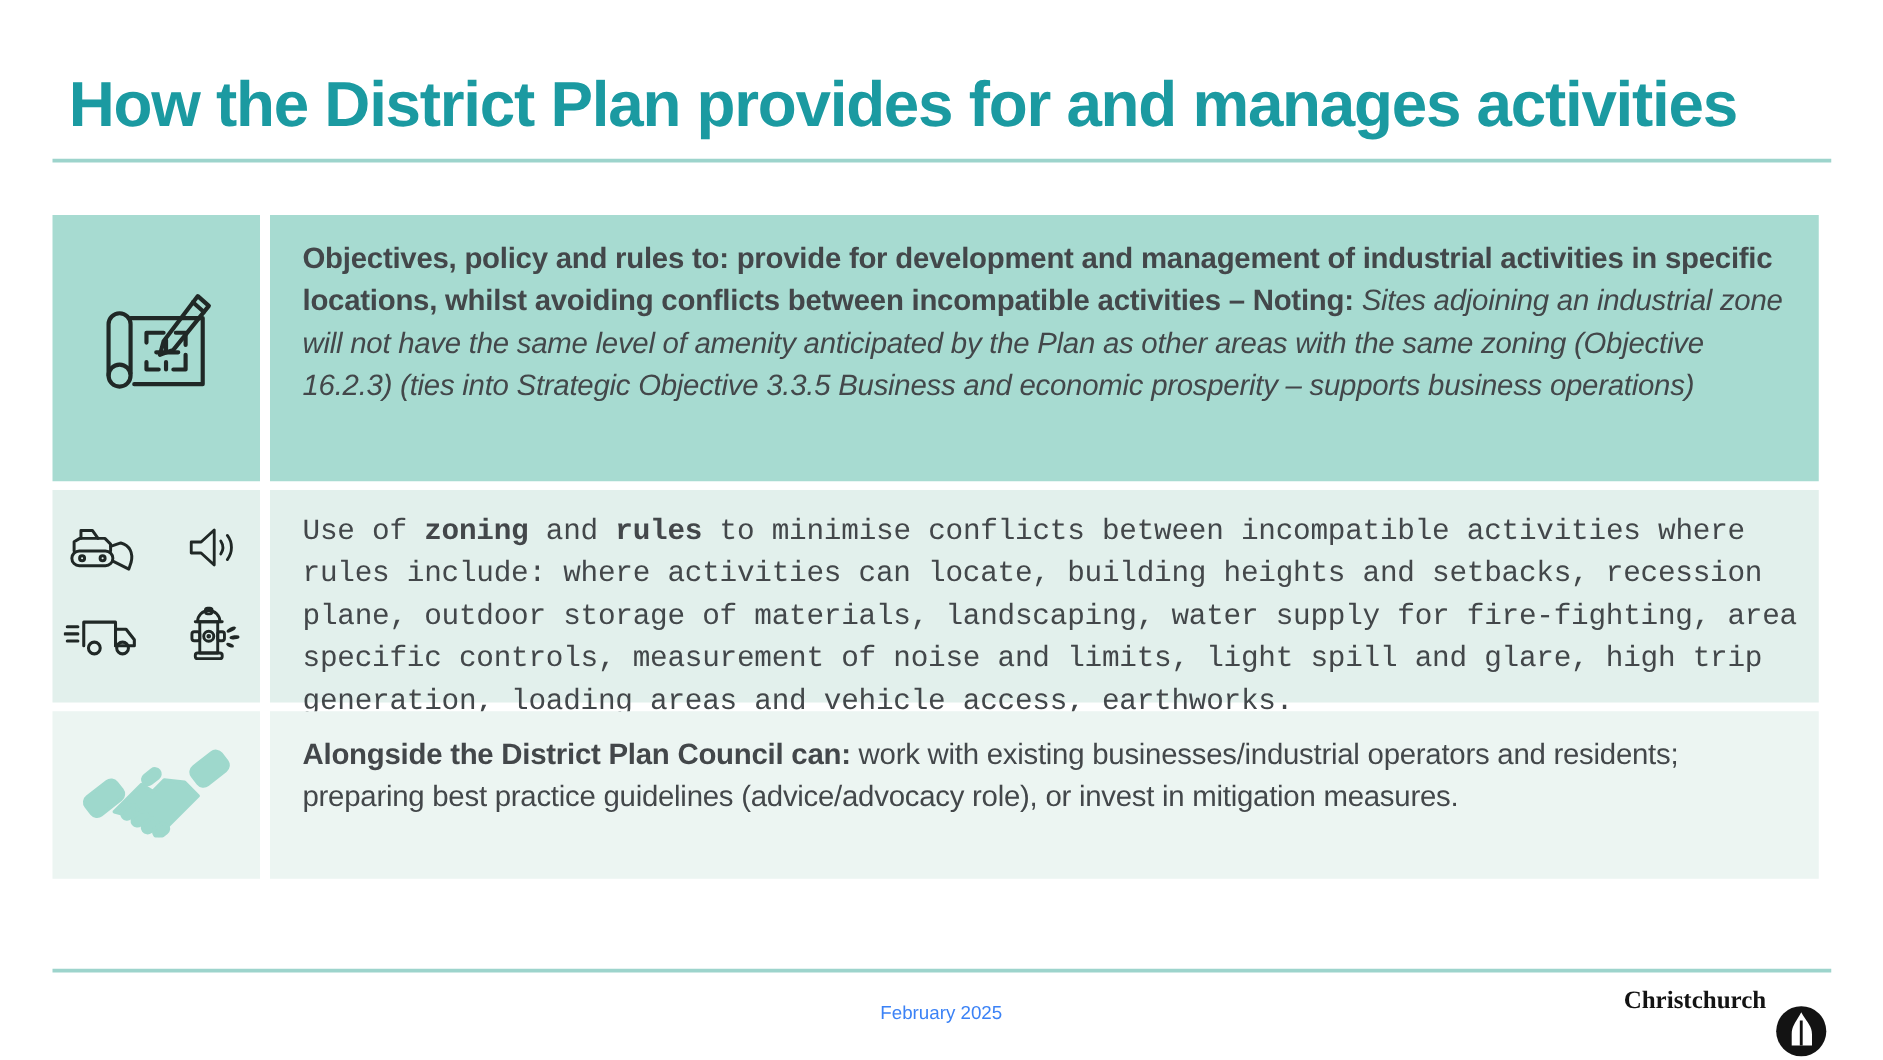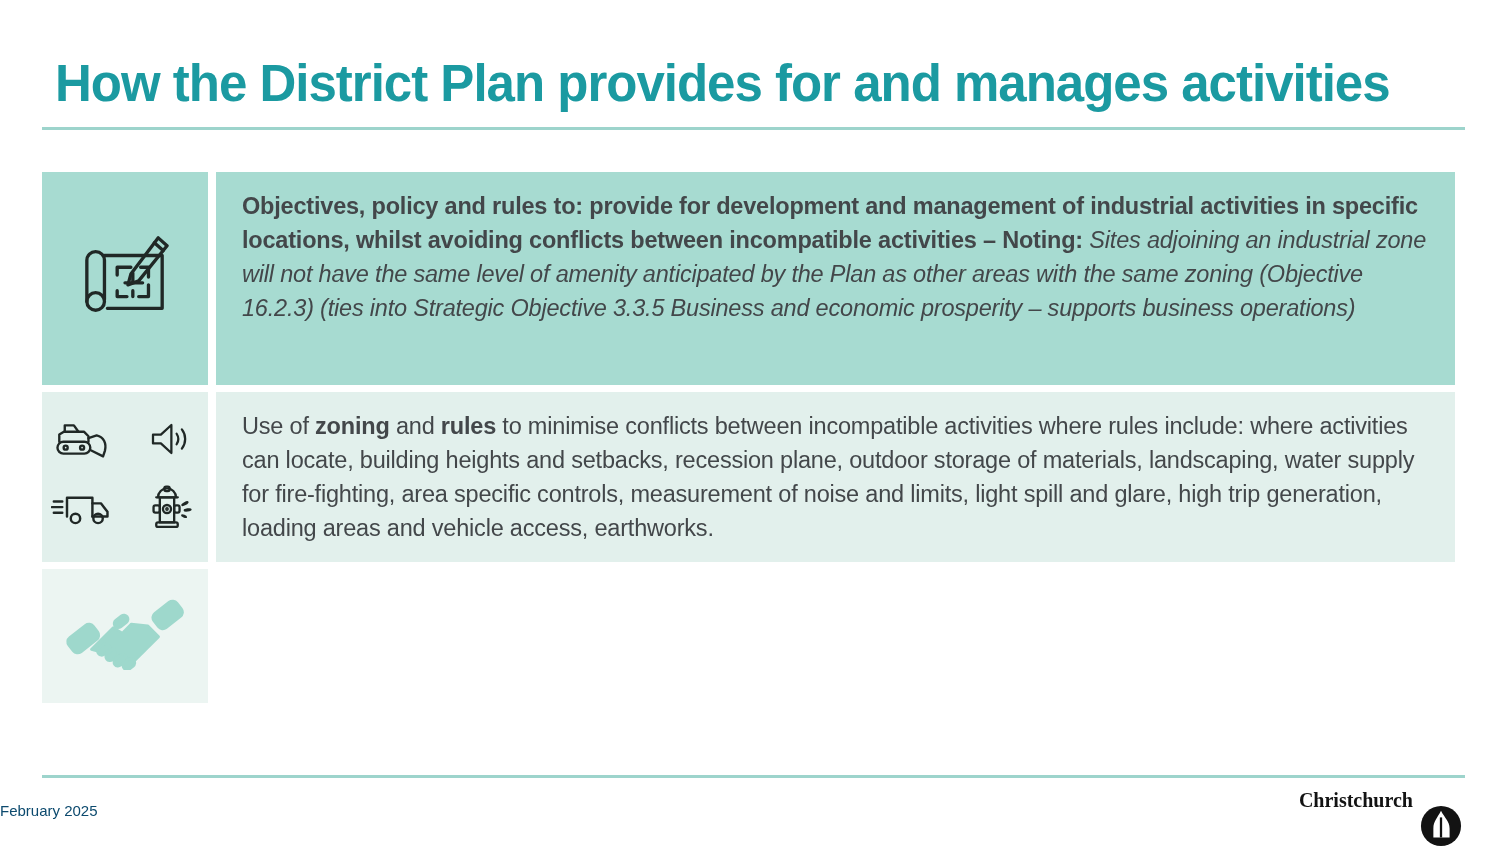--- a/index.html
+++ b/index.html
@@ -21,21 +21,21 @@
   
   .content-table{
     position:absolute;left:42px;top:172px;width:1413px;
     display:flex;flex-direction:column;gap:7px;
   }
   .row{display:flex;gap:8px;}
   .row-1{height:213px;}
   .row-2{height:170px;}
   .row-3{height:134px;}
   .row-1 .cell{background:#a7dbd1;}
-  .row-2 .cell{background:#e2f0ec;}
+  .row-2 .cell{background:#e2f0ec;font-family:Liberation Mono, monospace;}
   .row-3 .cell{background:#ecf5f2;}
   .icon-cell{
     flex:0 0 166px;width:166px;
     display:flex;align-items:center;justify-content:center;
   }
   .text-cell{
     flex:1 1 auto;
     padding:17px 14px 0 26px;
     font-size:23.5px;line-height:34px;letter-spacing:-0.2px;
     color:#43474a;
@@ -46,22 +46,22 @@
     display:grid;grid-template-columns:repeat(2,62px);
     gap:16px 22px;align-items:center;justify-items:center;
   }
   .line-icon{stroke:#202826;fill:none;stroke-linecap:round;stroke-linejoin:round;}
   
   .footer-rule{
     position:absolute;left:42px;top:775px;width:1423px;height:3px;
     background:#9dd4cc;
   }
   .footer-date{
-    position:absolute;left:0;right:0;top:802px;
-    font-size:15px;color:#0c4a6e;
+    position:absolute;left:0;right:0;top:802px;text-align:center;
+    font-size:15px;color:#3b82f6;
   }
   .council-logo{
     position:absolute;right:44px;top:790px;
     display:flex;align-items:center;gap:7px;
   }
   .logo-text{
     text-align:right;color:#131313;
     font-family:"Liberation Serif","DejaVu Serif",serif;font-weight:700;
   }
   .logo-line1{font-size:20px;line-height:20px;}
@@ -168,20 +168,23 @@
             <path d="M28,56 L52,32 L62,38 L72,28 L90,30 L102,42 L76,68 L58,64 Z"></path>
             <rect x="52" y="21" width="17" height="9" rx="4.5" transform="rotate(-38 60 25)"></rect>
             <rect x="34" y="52" width="15" height="9" rx="4.5" transform="rotate(-38 41 56)"></rect>
             <rect x="43" y="58" width="15" height="9" rx="4.5" transform="rotate(-38 50 62)"></rect>
             <rect x="52" y="64" width="15" height="9" rx="4.5" transform="rotate(-38 59 68)"></rect>
             <rect x="62" y="68" width="14" height="9" rx="4.5" transform="rotate(-38 69 72)"></rect>
           </g>
         </svg>
       </span>
     </div>
+    <div class="cell text-cell">
+      <span class="b">Alongside the District Plan Council can: </span><span>work with existing businesses/industrial operators and residents; preparing best practice guidelines (advice/advocacy role),  or invest in mitigation measures.</span>
+    </div>
   </div>
 
 </div>
 
 <div class="footer-rule"></div>
 <div class="footer-date">February 2025</div>
 
 <div class="council-logo">
   <div class="logo-text">
     <div class="logo-line1">Christchurch</div>

